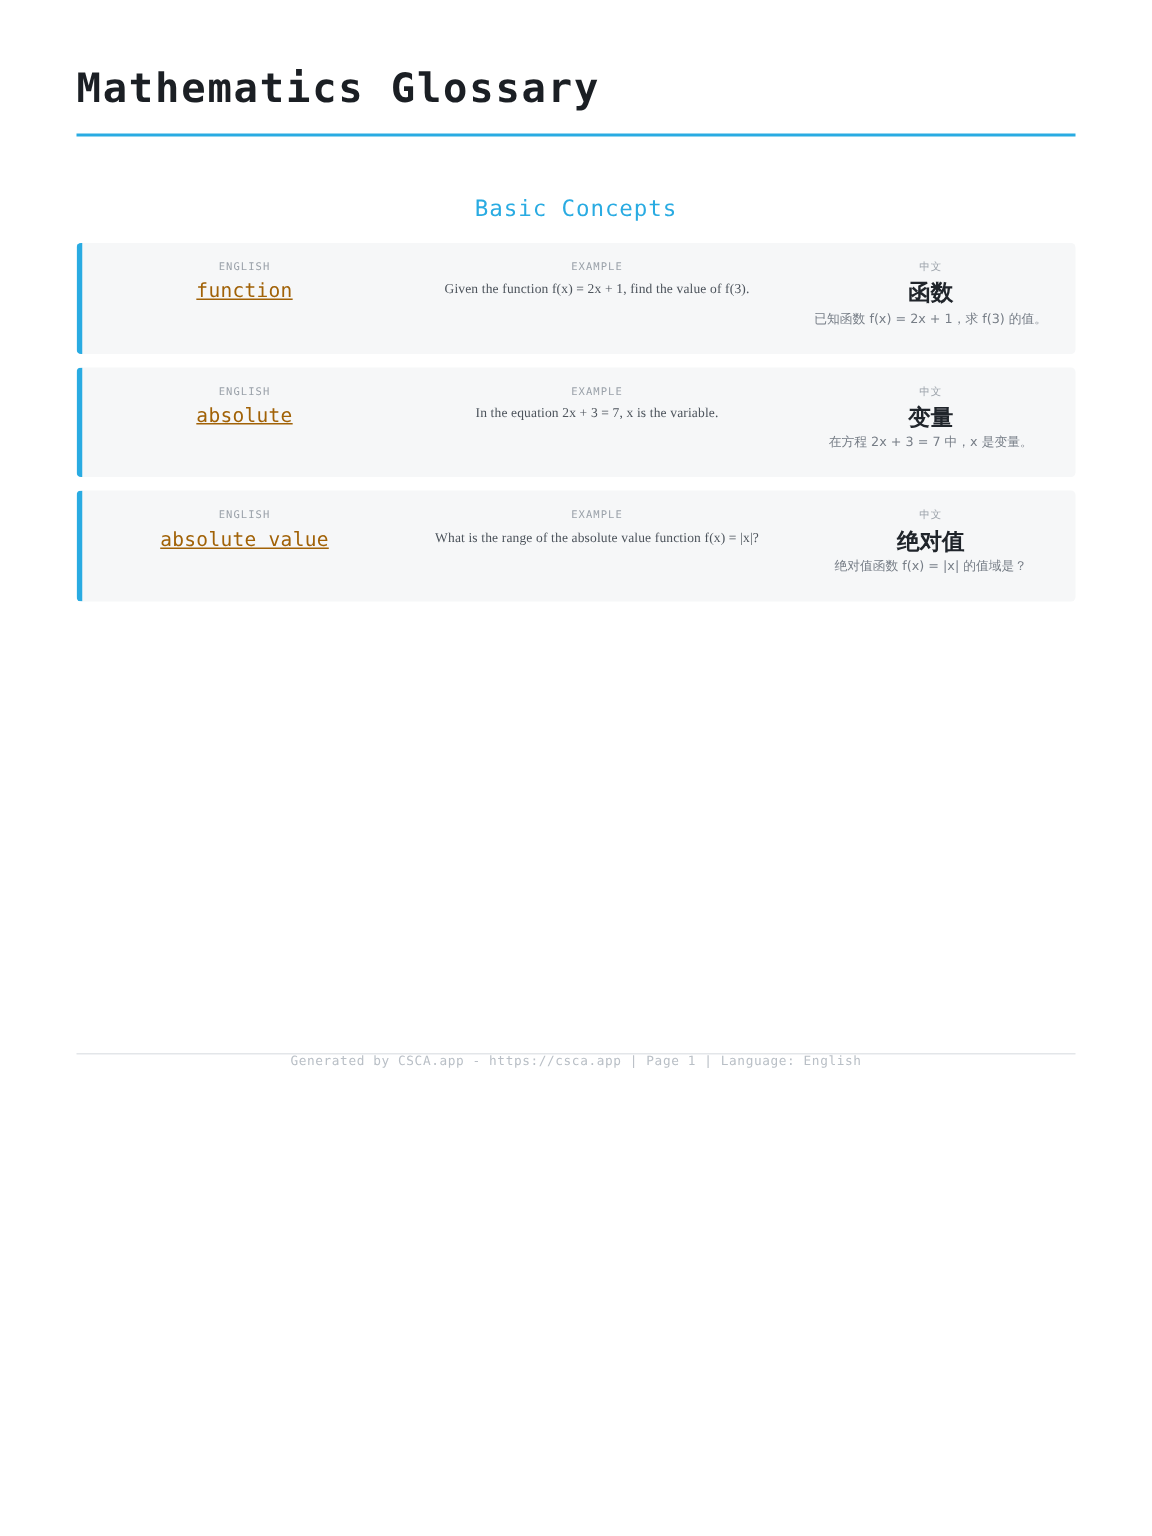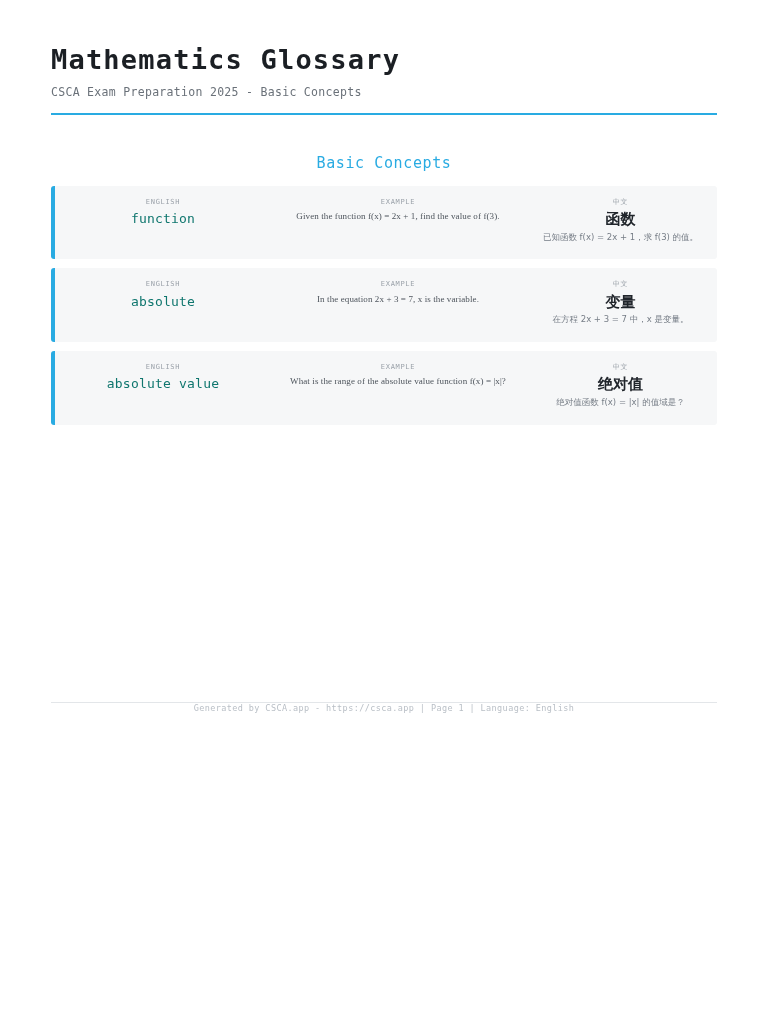--- a/index.html
+++ b/index.html
@@ -94,23 +94,24 @@
     font-size: 7px;
     letter-spacing: 0.7px;
     color: #9aa1a9;
     text-transform: uppercase;
     line-height: 1.2;
     margin-bottom: 4px;
   }
   .term {
     font-family: "DejaVu Sans Mono", monospace;
     font-size: 13px;
-    color: #0f766e;
+    color: #a16207;
     line-height: 1.35;
     letter-spacing: 0.2px;
+    text-decoration: underline;
   }
   .example-text {
     font-family: Liberation Serif, serif;
     font-size: 9px;
     color: #4d545c;
     line-height: 1.55;
     letter-spacing: 0.1px;
   }
   .term-zh {
     font-family: "DejaVu Sans", sans-serif;
@@ -148,21 +149,20 @@
     letter-spacing: 0.4px;
   }
 </style>
 </head>
 <body>
 
 <div class="page">
 
   <div class="header">
     <h1 class="doc-title">Mathematics Glossary</h1>
-    <div class="doc-subtitle">CSCA Exam Preparation 2025 - Basic Concepts</div>
     <div class="header-rule"></div>
   </div>
 
   <div class="section">
     <h2 class="section-title">Basic Concepts</h2>
 
     <div class="entry-list">
 
       <div class="entry-card">
         <div class="col col-english">

